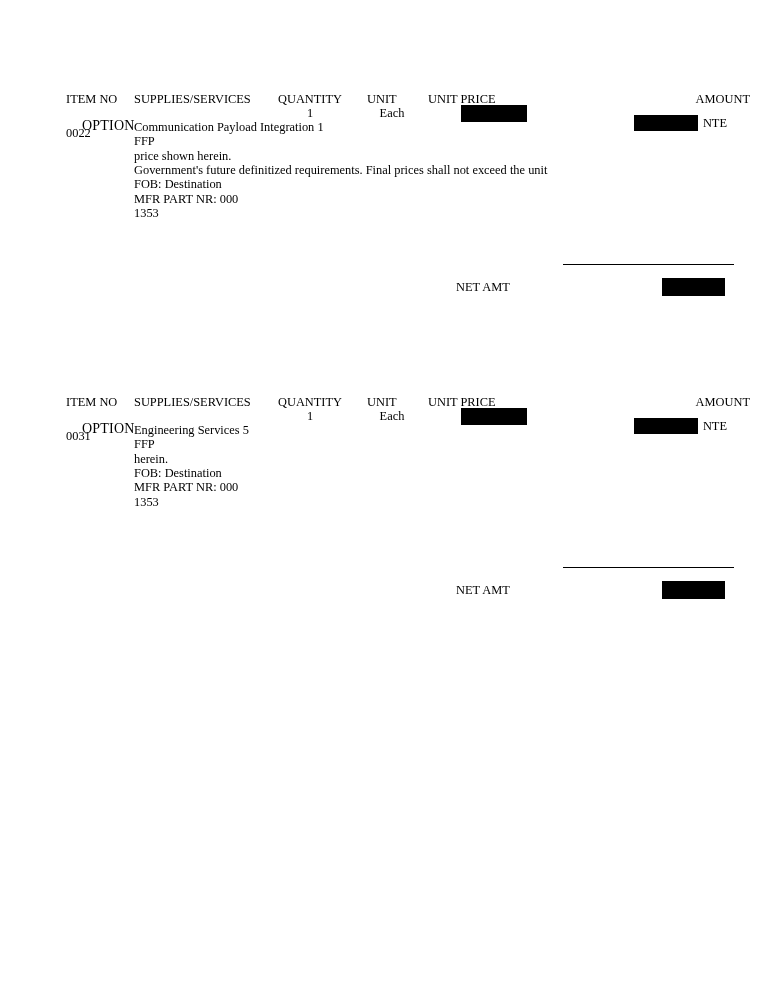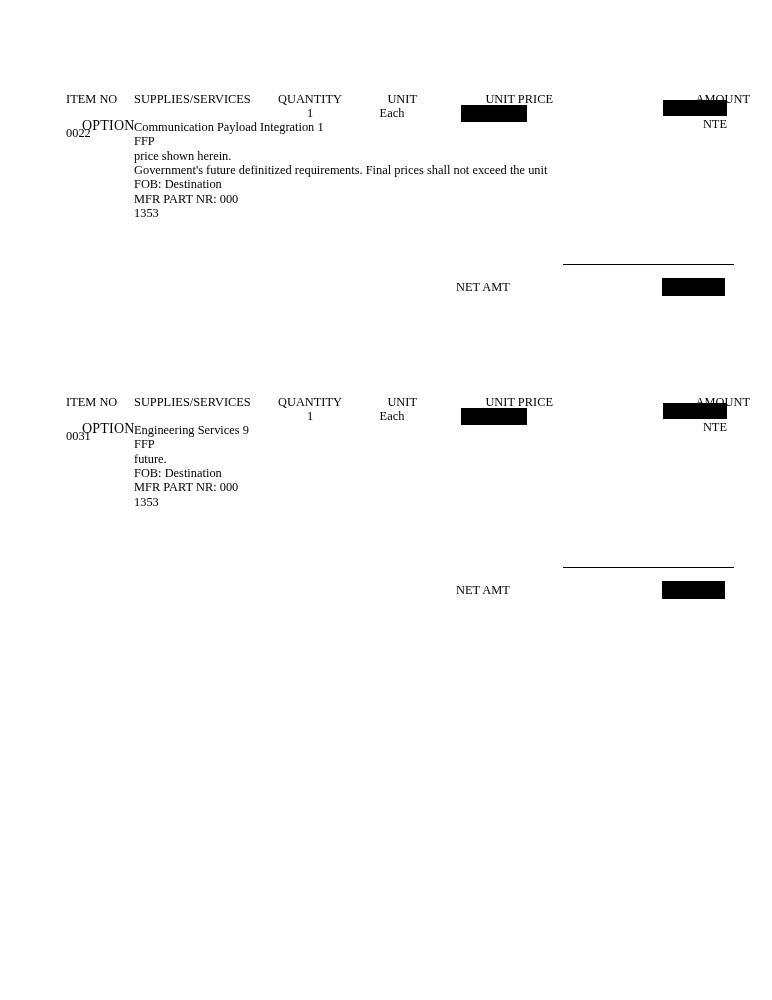--- a/index.html
+++ b/index.html
@@ -25,41 +25,40 @@
   }
   .t {
     position: absolute;
     white-space: nowrap;
     line-height: 14px;
   }
   
   .h-itemno   { left: 66px;  top: 0; }
   .h-supplies { left: 134px; top: 0; }
   .h-qty      { left: 277px; top: 0; width: 66px;  text-align: center; font-family: Liberation Serif, serif; }
-  .h-unit     { left: 367px; top: 0; width: 50px;  text-align: right; }
-  .h-unitprice{ left: 453px; top: 0; width: 100px; text-align: right; }
+  .h-unit     { left: 367px; top: 0; width: 50px;  text-align: left; }
+  .h-unitprice{ left: 428px; top: 0; width: 100px; }
   .h-amount   { left: 650px; top: 0; width: 100px; text-align: right; }
   
   .v-itemno   { left: 66px;  top: 14px; margin-top: 20px; }
   .v-qty      { left: 277px; top: 14px; width: 66px; text-align: center; }
   .v-unit     { left: 367px; top: 14px; width: 50px; text-align: center; }
   .redact-unitprice {
     position: absolute;
     left: 461px; top: 13px;
     width: 66px; height: 17px;
     background: #000000;
   }
   .amount-wrap {
     position: absolute;
-    left: 577px; top: 8px;
+    left: 577px; top: 23px;
     width: 150px;
     display: flex;
     justify-content: flex-end;
     align-items: flex-end;
-    flex-direction: column;
   }
   .redact-amount {
     width: 64px; height: 16px;
     background: #000000;
   }
   .nte {
     margin-left: 5px;
     line-height: 16px;
     white-space: nowrap;
   }
@@ -141,23 +140,23 @@
     <div class="t v-unit">Each</div>
     <div class="redact-unitprice"></div>
     <div class="amount-wrap">
       <div class="redact-amount"></div>
       <span class="nte">NTE</span>
     </div>
 
     <div class="t option">OPTION</div>
 
     <div class="desc">
-      <div>Engineering Services 9</div>
+      <div>Engineering Services 5</div>
       <div>FFP</div>
-      <div>future.</div>
+      <div>herein.</div>
       <div>FOB: Destination</div>
       <div>MFR PART NR: 000</div>
       <div>1353</div>
     </div>
 
     <div class="net-line"></div>
     <div class="t netamt-label">NET AMT</div>
     <div class="redact-net"></div>
   </div>
 

